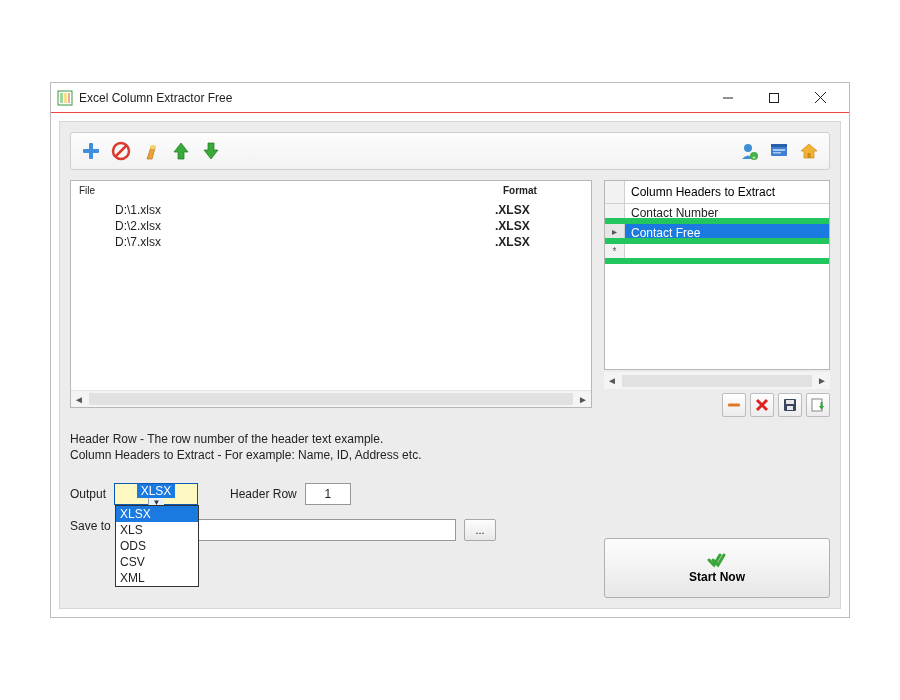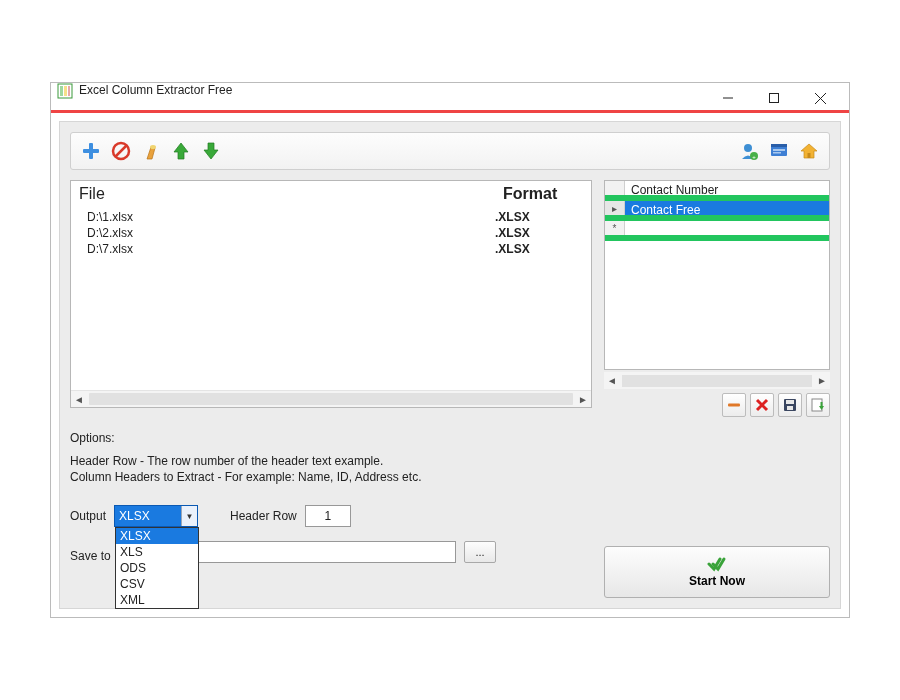--- a/index.html
+++ b/index.html
@@ -1,33 +1,33 @@
 <!DOCTYPE html>
 <html><head>
 <meta charset="utf-8">
 <style>
   * { box-sizing: border-box; font-family: "Segoe UI", Tahoma, sans-serif; }
   body { margin: 0; background: #fff; width: 900px; height: 700px; position: relative; }
   .window { position: absolute; left: 50px; top: 82px; width: 800px; height: 536px; border: 1px solid #bbb; background: #fff; }
-  .titlebar { height: 30px; display: flex; padding: 0 6px; border-bottom: 3px solid #ef4444; }
+  .titlebar { height: 30px; display: flex; align-items: center; padding: 0 6px; border-bottom: 1px solid #ef4444; }
   .app-icon { width: 16px; height: 16px; margin-right: 6px; }
   .title-text { font-size: 12px; flex: 1; color: #222; }
   .win-controls { display: flex; gap: 0; }
   .win-btn { width: 46px; height: 30px; display: flex; align-items: center; justify-content: center; font-size: 14px; color: #333; }
   .client { position: absolute; left: 8px; top: 38px; right: 8px; bottom: 8px; background: #ececec; border: 1px solid #d6d6d6; padding: 10px; }
   .toolbar { height: 38px; background: linear-gradient(#fdfdfd,#f2f2f2); border: 1px solid #cfcfcf; border-radius: 3px; display: flex; align-items: center; padding: 0 8px; gap: 6px; }
   .tb-spacer { flex: 1; }
   .icon-btn { width: 24px; height: 24px; display: flex; align-items: center; justify-content: center; }
   .content { display: flex; gap: 12px; margin-top: 10px; }
   .file-list { flex: 1; height: 228px; background: #fff; border: 1px solid #b7b7b7; display: flex; flex-direction: column; }
-  .list-header { display: flex; font-size: 16px; color: #222; padding: 4px 8px 6px 8px; }
+  .list-header { display: flex; font-size: 10px; color: #222; padding: 4px 8px 6px 8px; }
   .col-file { flex: 1; }
   .col-format { width: 80px; font-weight: bold; }
   .list-body { flex: 1; overflow: hidden; }
-  .file-row { display: flex; font-size: 12px; color: #222; padding: 1px 16px; }
+  .file-row { display: flex; font-size: 12px; color: #222; padding: 1px 16px; margin-left: 28px; }
   .hscroll { height: 17px; background: #f4f4f4; display: flex; align-items: center; border-top: 1px solid #e4e4e4; }
   .hscroll .arrow { width: 16px; text-align: center; font-size: 10px; color: #555; }
   .hscroll .track { flex: 1; height: 12px; background: #e1e1e1; margin: 0 2px; border-radius: 1px; }
   .right-pane { width: 226px; display: flex; flex-direction: column; }
   .headers-grid { height: 190px; background: #fff; border: 1px solid #b7b7b7; }
   .grid-head { display: flex; border-bottom: 1px solid #cfcfcf; }
   .row-handle { width: 20px; background: #f2f2f2; border-right: 1px solid #cfcfcf; font-size: 10px; color: #555; display: flex; align-items: center; justify-content: center; }
   .head-cell { flex: 1; font-size: 12px; padding: 4px 6px; }
   .grid-row { display: flex; border-bottom: 6px solid #22c55e; height: 20px; }
   .grid-cell { flex: 1; font-size: 12px; padding: 2px 6px; color: #222; }
@@ -36,32 +36,32 @@
   .right-hscroll { height: 17px; background: #f4f4f4; display: flex; align-items: center; margin-top: 2px; }
   .right-hscroll .arrow { width: 16px; text-align: center; font-size: 10px; color: #555; }
   .right-hscroll .track { flex: 1; height: 12px; background: #e1e1e1; margin: 0 2px; }
   .right-actions { display: flex; justify-content: flex-end; gap: 4px; margin-top: 4px; }
   .small-btn { width: 24px; height: 24px; background: linear-gradient(#fff,#ececec); border: 1px solid #bcbcbc; border-radius: 2px; display: flex; align-items: center; justify-content: center; }
   .options { margin-top: 14px; font-size: 12px; color: #222; }
   .opt-title { margin-bottom: 8px; }
   .opt-help { line-height: 16px; }
   .form-row { display: flex; align-items: center; gap: 8px; margin-top: 20px; font-size: 12px; position: relative; }
   .label { color: #222; }
-  .combo { width: 84px; height: 22px; border: 1px solid #0a59b3; background: #fdba74; display: flex; align-items: center; position: relative; }
+  .combo { width: 84px; height: 22px; border: 1px solid #0a59b3; background: #fef9c3; display: flex; align-items: center; position: relative; flex-direction: column; }
   .combo-text { flex: 1; padding: 0 4px; background: #1a7ae0; color: #fff; height: 100%; display: flex; align-items: center; font-size: 12px; }
   .combo-arrow { width: 16px; height: 100%; border-left: 1px solid #9aa6b8; display: flex; align-items: center; justify-content: center; font-size: 8px; color: #333; background: #eaf1fb; }
   .dropdown { position: absolute; left: 0; top: 21px; width: 84px; background: #fff; border: 1px solid #333; z-index: 10; }
   .dd-item { font-size: 12px; padding: 1px 4px; }
   .dd-item.sel { background: #1a7ae0; color: #fff; }
   .num-input { width: 46px; height: 22px; border: 1px solid #989898; background: #fff; text-align: center; font-size: 12px; display: flex; align-items: center; justify-content: center; }
   .text-input { flex: 1; max-width: 330px; height: 22px; border: 1px solid #989898; background: #fff; }
   .browse-btn { width: 32px; height: 22px; background: linear-gradient(#fdfdfd,#e8e8e8); border: 1px solid #a8a8a8; border-radius: 2px; font-size: 11px; display: flex; align-items: center; justify-content: center; }
   .start-area { position: absolute; right: 10px; bottom: 10px; width: 226px; }
-  .start-btn { width: 100%; height: 52px; background: linear-gradient(#fdfdfd,#e7e7e7); border: 1px solid #b0b0b0; border-radius: 3px; display: flex; flex-direction: column; align-items: center; justify-content: center; gap: 2px; font-size: 12px; font-weight: bold; }
-  .saveto-row { display: flex; align-items: flex-end; gap: 8px; margin-top: 14px; font-size: 12px; }
+  .start-btn { width: 100%; height: 60px; background: linear-gradient(#fdfdfd,#e7e7e7); border: 1px solid #b0b0b0; border-radius: 3px; display: flex; flex-direction: column; align-items: center; justify-content: center; gap: 2px; font-size: 12px; font-weight: bold; }
+  .saveto-row { display: flex; align-items: flex-start; gap: 8px; margin-top: 14px; font-size: 12px; }
   .saveto-row .label { width: 48px; }
 </style>
 </head>
 <body>
 
 <div class="window">
   <div class="titlebar">
     <span class="app-icon">
       <svg width="16" height="16">
           <rect x="1" y="1" width="14" height="14" fill="#fff" stroke="#3a993a"></rect>
@@ -168,20 +168,24 @@
         </div>
         <div class="hscroll">
           <div class="arrow">◄</div>
           <div class="track"></div>
           <div class="arrow">►</div>
         </div>
       </div>
 
       <div class="right-pane">
         <div class="headers-grid">
+          <div class="grid-head">
+            <div class="row-handle"></div>
+            <div class="head-cell">Column Headers to Extract</div>
+          </div>
           <div class="grid-row">
             <div class="row-handle"></div>
             <div class="grid-cell">Contact Number</div>
           </div>
           <div class="grid-row selected">
             <div class="row-handle">▸</div>
             <div class="grid-cell">Contact Free</div>
           </div>
           <div class="grid-row">
             <div class="row-handle">*</div>
@@ -217,21 +221,20 @@
                 <rect x="2" y="2" width="10" height="12" fill="#fff" stroke="#888"></rect>
                 <path d="M9 9 L14 9 L11.5 13 Z" fill="#3aa33a"></path>
                 <rect x="10.5" y="5" width="2" height="4" fill="#3aa33a"></rect>
               </svg>
           </div>
         </div>
       </div>
     </div>
 
     <div class="options">
-      <div class="opt-title">Options:</div>
       <div class="opt-help">Header Row - The row number of the header text example.</div>
       <div class="opt-help">Column Headers to Extract - For example: Name, ID, Address etc.</div>
 
       <div class="form-row">
         <span class="label">Output</span>
         <div class="combo">
           <div class="combo-text">XLSX</div>
           <div class="combo-arrow">▼</div>
           <div class="dropdown">
             <div class="dd-item sel">XLSX</div>

